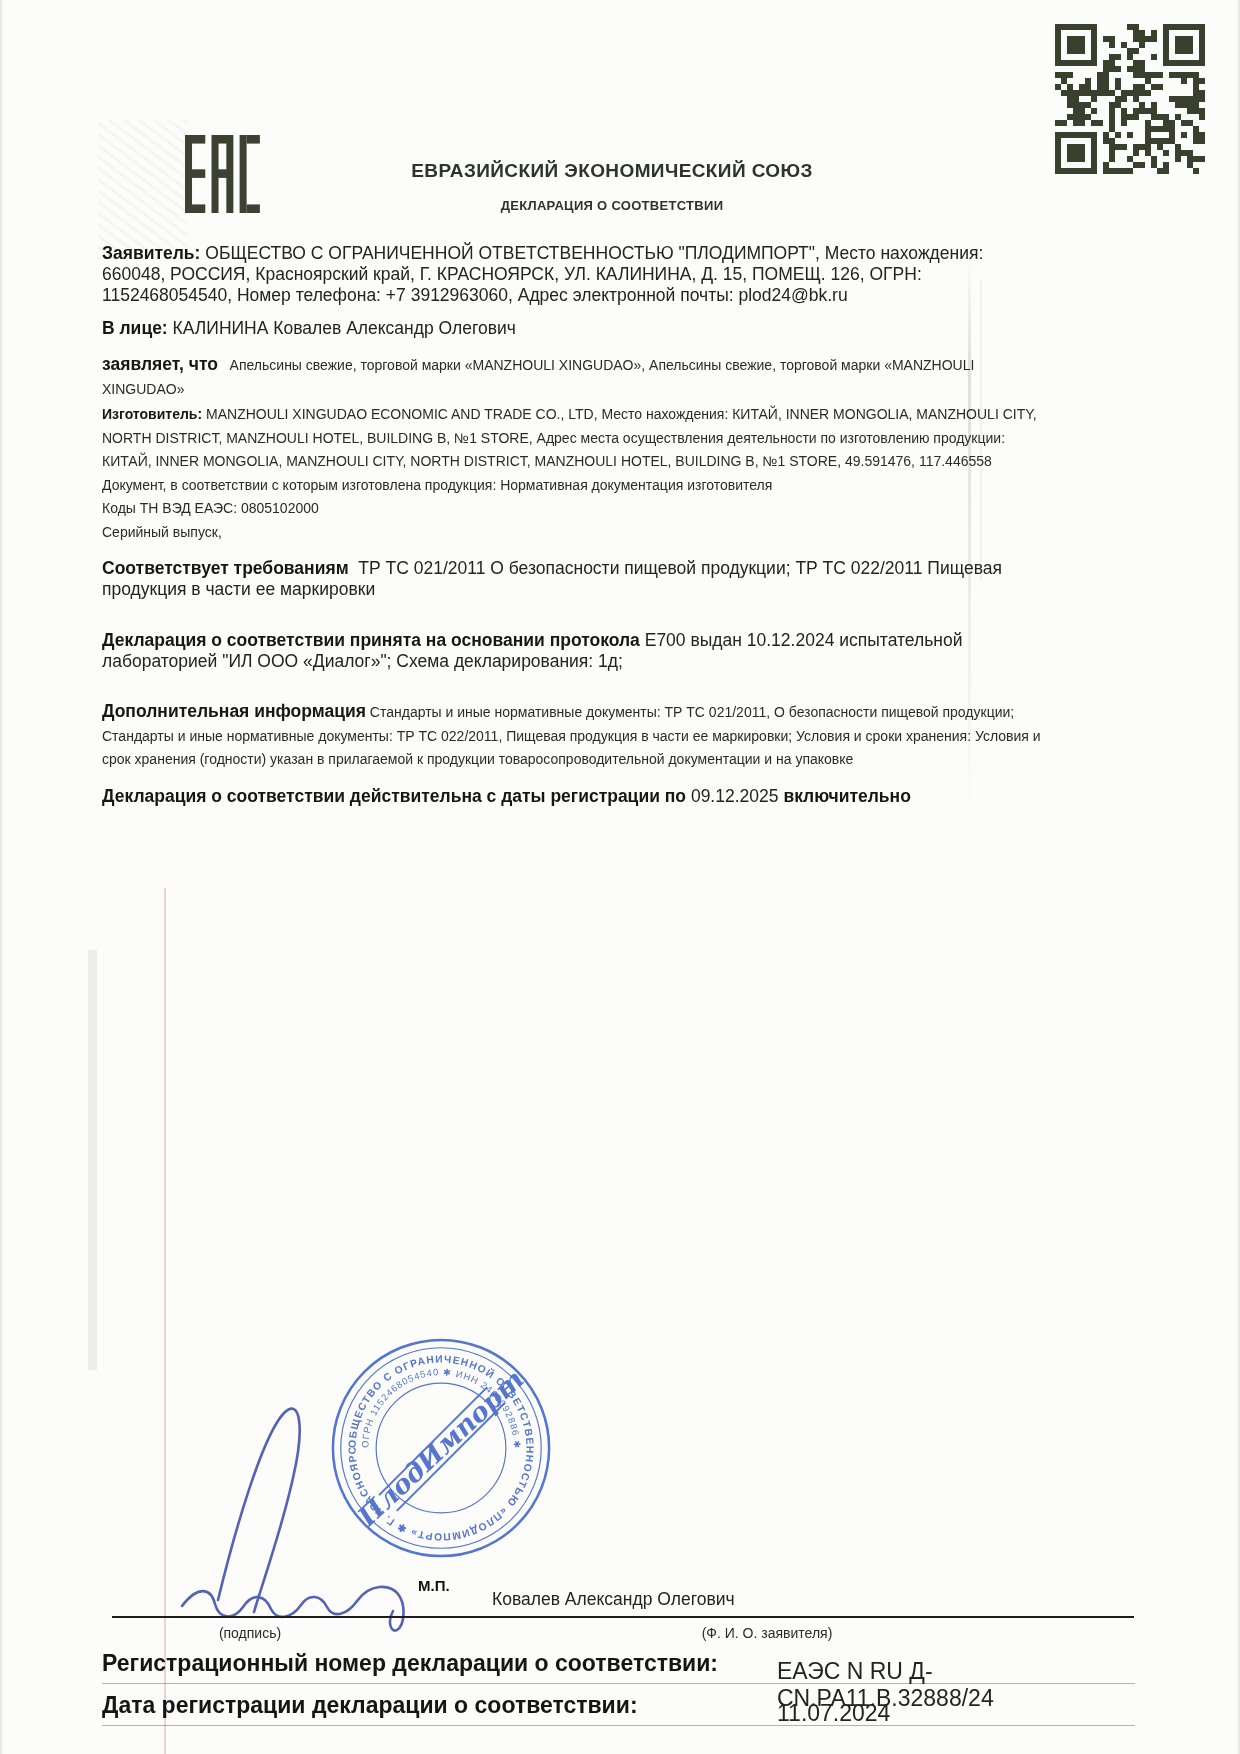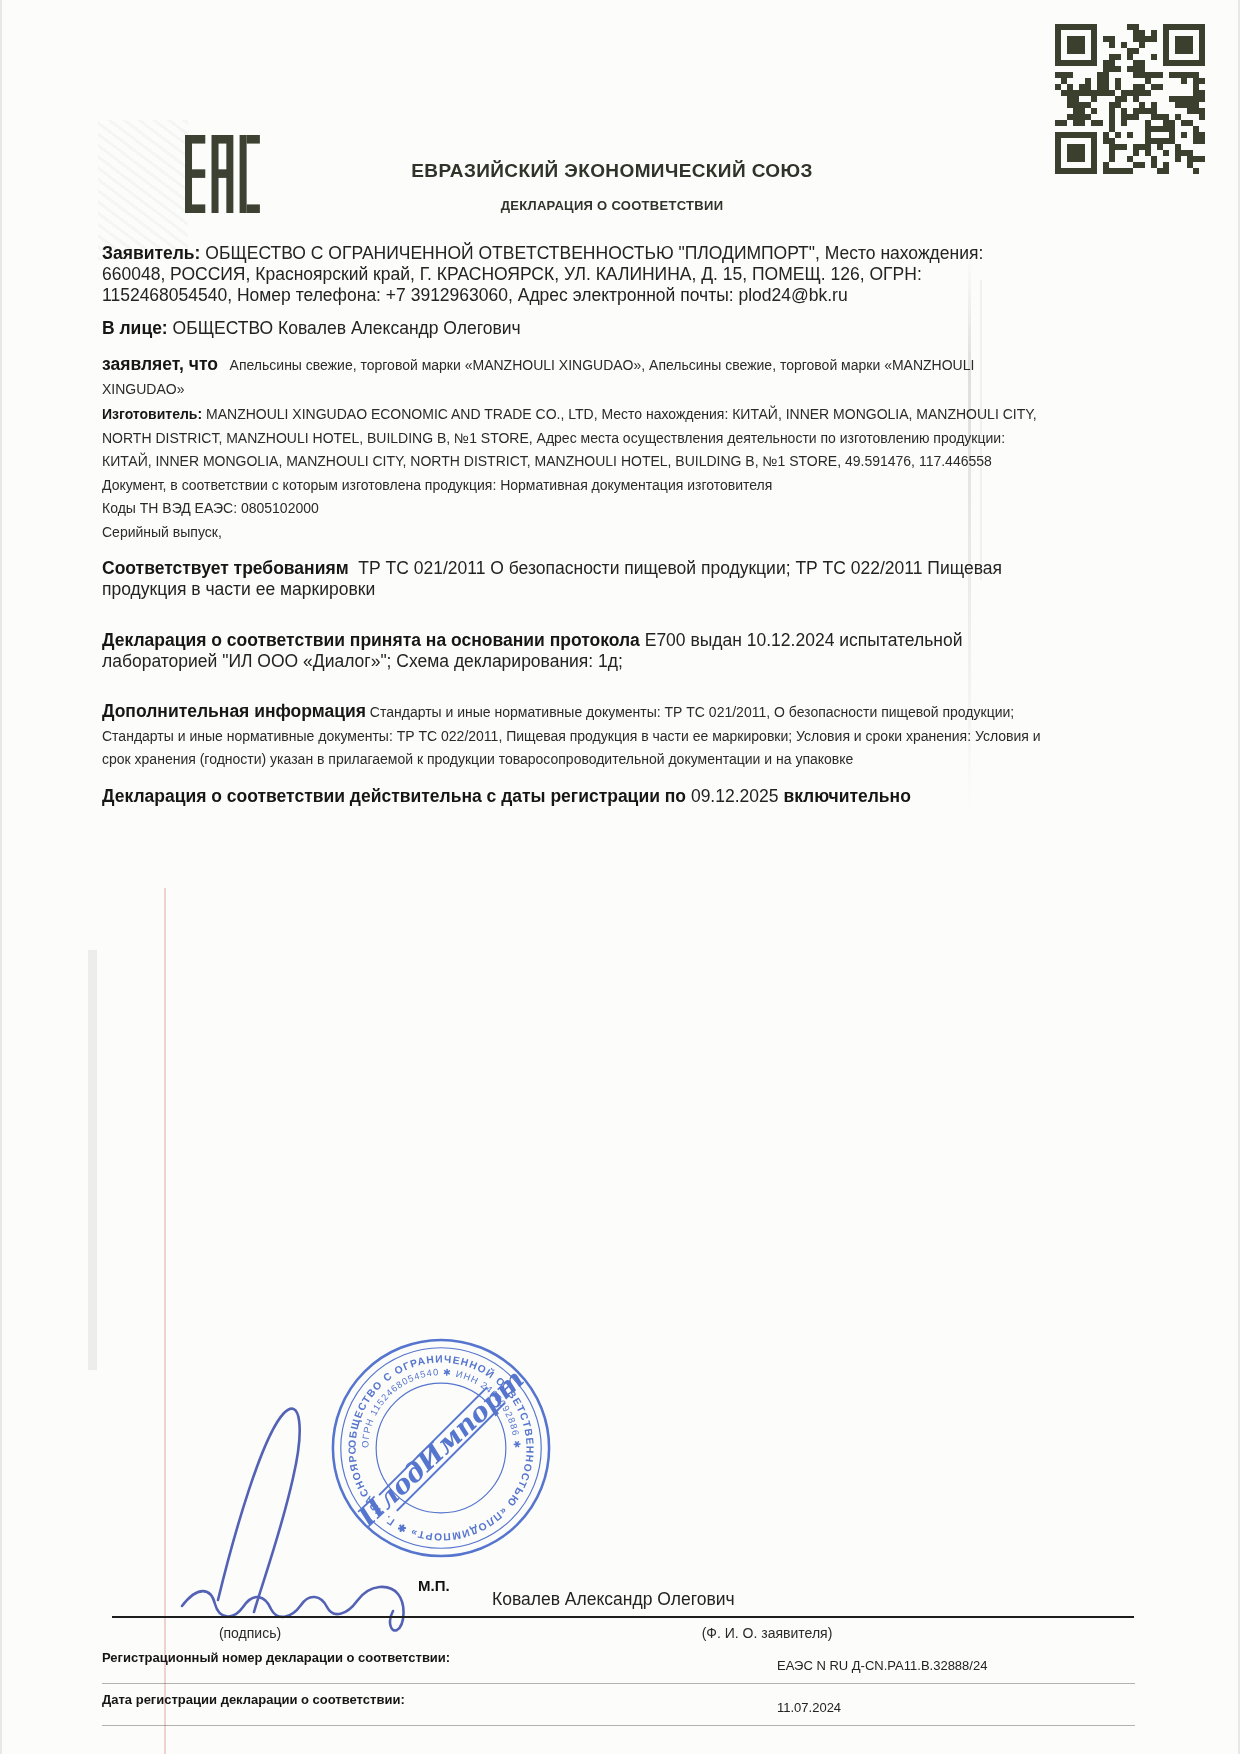--- a/index.html
+++ b/index.html
@@ -23,21 +23,21 @@
   .gap28{margin-top:28px;} .gap30{margin-top:30px;} .gap2{margin-top:2px;}
   
   .stamp{position:absolute; left:326px; top:1335px; width:226px; height:226px; opacity:.88;}
   .signature{position:absolute; left:158px; top:1392px; width:284px; height:242px; opacity:.9;}
   .mp-label{position:absolute; left:416px; top:1577px; font-size:15px; font-weight:bold; color:#111;}
   .signer-name{position:absolute; left:490px; top:1589px; font-size:17.5px; color:#232323;}
   .sig-line{position:absolute; left:110px; top:1616px; width:1022px; height:2px; background:#1d1d1d;}
   .caption{position:absolute; top:1625px; font-size:14px; color:#2a2a2a; text-align:center;}
   .cap-sign{left:168px; width:160px;}
   .cap-name{left:680px; width:170px;}
-  .foot-row{position:absolute; left:100px; width:1040px; font-size:13px;}
+  .foot-row{position:absolute; left:100px; width:1040px; font-size:23px;}
   .foot-label{font-weight:bold; color:#151515;}
   .foot-value{position:absolute; left:675px; top:8px; font-weight:normal; color:#232323;}
   .row-reg{top:1650px;} .row-date{top:1692px;}
   .foot-rule{position:absolute; left:100px; width:1033px; height:1px; background:rgba(40,40,40,.35);}
   .rule1{top:1683px;} .rule2{top:1725px;}
   
   .crease{position:absolute; left:966px; top:255px; width:3px; height:560px;
     background:linear-gradient(to bottom, rgba(0,0,0,0), rgba(90,90,90,.18) 20%, rgba(90,90,90,.10) 60%, rgba(0,0,0,0));}
   .crease2{position:absolute; left:978px; top:280px; width:2px; height:300px; background:rgba(100,100,100,.08);}
   .pink-line{position:absolute; left:162px; top:888px; width:2px; height:866px; background:rgba(216,130,130,.35);}
@@ -387,21 +387,21 @@
 
   <div class="col">
 
     <div class="t-large">
       <b>Заявитель:</b>
       <span>ОБЩЕСТВО С ОГРАНИЧЕННОЙ ОТВЕТСТВЕННОСТЬЮ "ПЛОДИМПОРТ", Место нахождения: 660048, РОССИЯ, Красноярский край, Г. КРАСНОЯРСК, УЛ. КАЛИНИНА, Д. 15, ПОМЕЩ. 126, ОГРН: 1152468054540, Номер телефона: +7 3912963060, Адрес электронной почты: plod24@bk.ru</span>
     </div>
 
     <div class="t-large gap12">
       <b>В лице:</b>
-      <span>ОБЩЕСТВО Ковалев Александр Олегович</span>
+      <span>КАЛИНИНА Ковалев Александр Олегович</span>
     </div>
 
     <div class="t-small gap14">
       <b class="lbl-big">заявляет, что</b>&nbsp;&nbsp;
       <span>Апельсины свежие, торговой марки «MANZHOULI XINGUDAO», Апельсины свежие, торговой марки «MANZHOULI XINGUDAO»</span>
     </div>
 
     <div class="t-small gap2">
       <b>Изготовитель:</b>
       <span>MANZHOULI XINGUDAO ECONOMIC AND TRADE CO., LTD, Место нахождения: КИТАЙ, INNER MONGOLIA, MANZHOULI CITY, NORTH DISTRICT, MANZHOULI HOTEL, BUILDING B, №1 STORE, Адрес места осуществления деятельности по изготовлению продукции: КИТАЙ, INNER MONGOLIA, MANZHOULI CITY, NORTH DISTRICT, MANZHOULI HOTEL, BUILDING B, №1 STORE, 49.591476, 117.446558</span>

